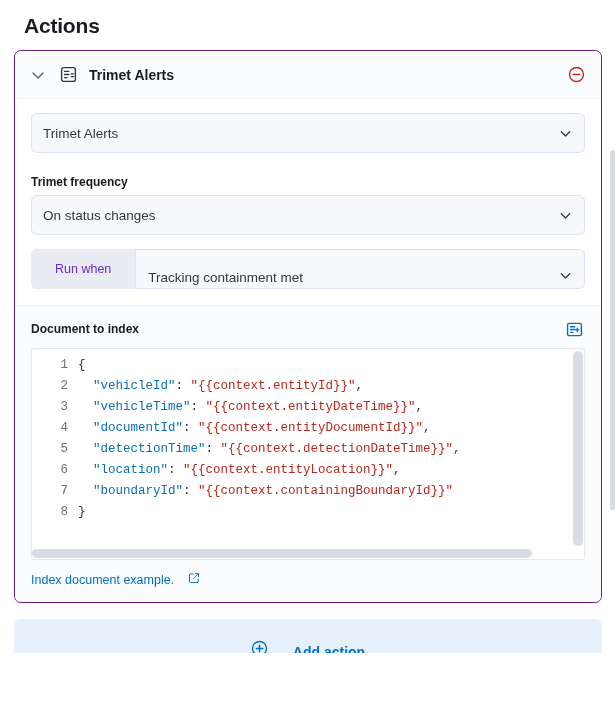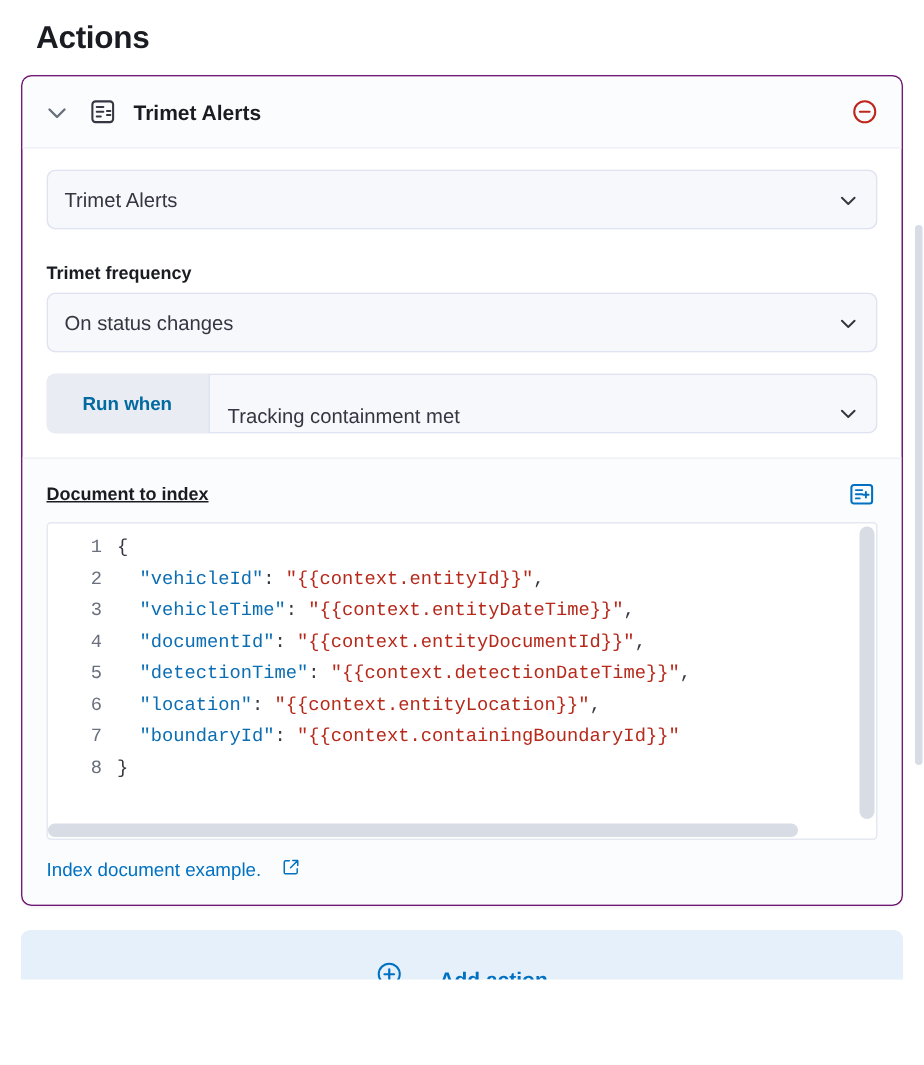--- a/index.html
+++ b/index.html
@@ -123,22 +123,22 @@
     overflow: hidden;
     box-shadow: inset 0 0 0 1px rgba(17,43,134,0.1);
     background: #f7f8fc;
   }
   .prepend-label {
     display: flex;
     align-items: center;
     padding: 0 24px;
     background: #e9edf3;
     font-size: 12.5px;
-    font-weight: bold;
-    color: #0369a1;
+    font-weight: normal;
+    color: #6d28d9;
     border-right: 1px solid #dfe5ef;
   }
   .prepend-select {
     flex: 1;
     display: flex;
     align-items: center;
     padding: 0 12px;
     font-size: 13.5px;
     color: #343741;
     cursor: pointer;
@@ -155,21 +155,20 @@
   .doc-head {
     display: flex;
     align-items: center;
     justify-content: space-between;
     margin-bottom: 8px;
   }
   .doc-label {
     font-size: 12px;
     font-weight: bold;
     color: #1a1c21;
-    text-decoration: underline;
   }
   .doc-icon-btn {
     width: 22px;
     height: 22px;
     display: flex;
     align-items: center;
     justify-content: center;
     color: #0071c2;
     cursor: pointer;
   }

